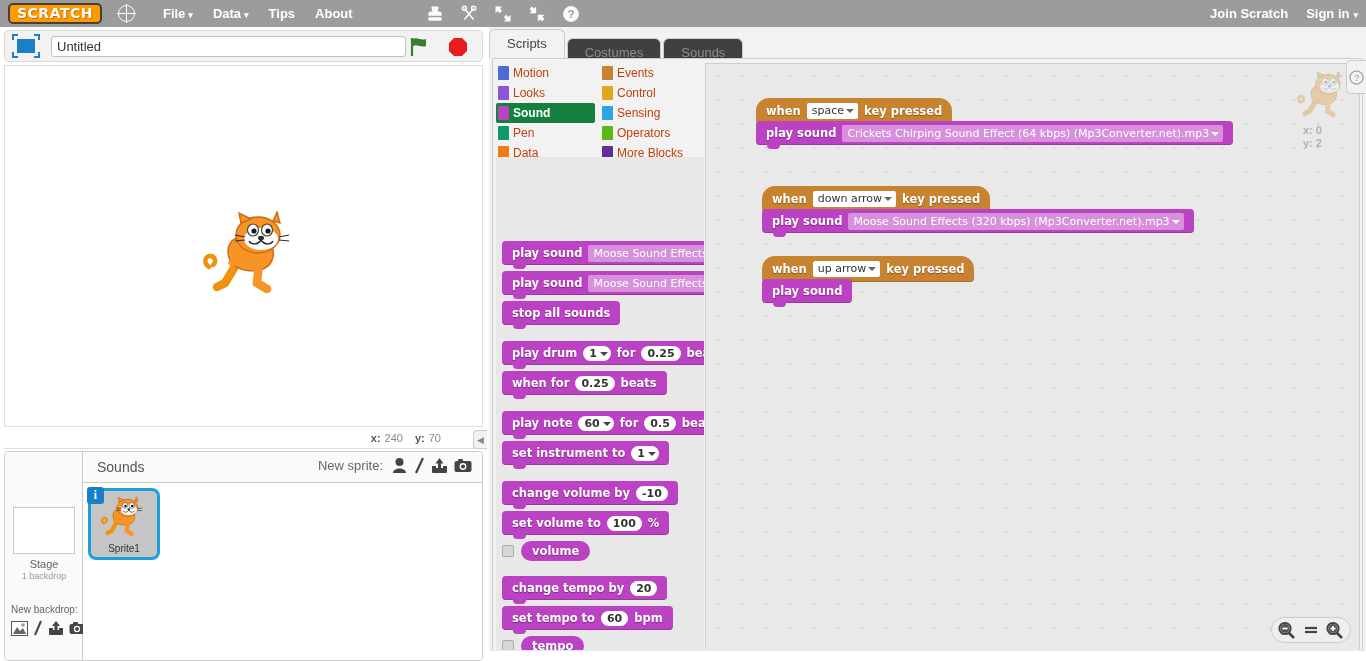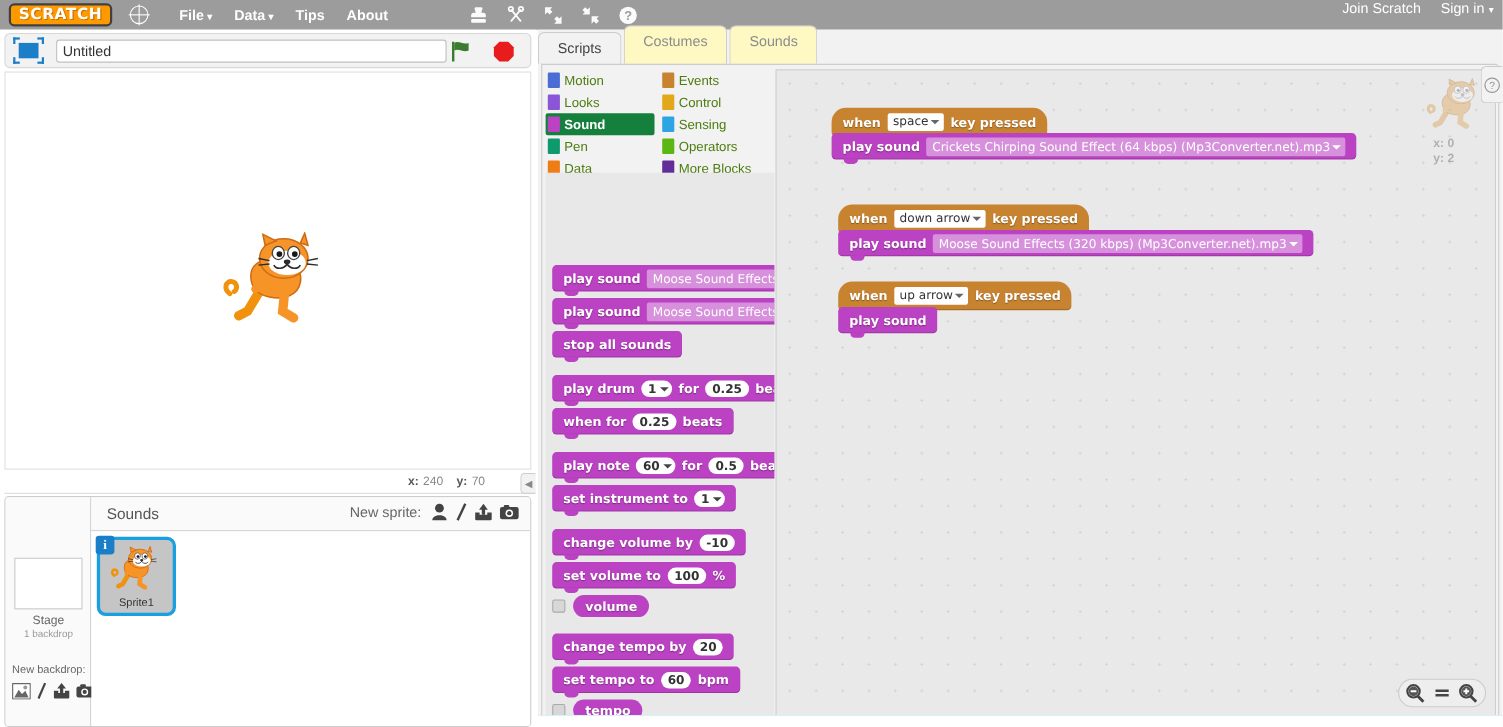--- a/index.html
+++ b/index.html
@@ -48,22 +48,22 @@
     white-space: nowrap;
   }
   .menu-item .caret { font-size: 9px; margin-left: 3px; }
   #menu-tools {
     position: absolute; left: 425px; top: 0; height: 27px;
     display: flex; align-items: center; gap: 14px;
   }
   .tool-icon { width: 20px; height: 20px; cursor: pointer; opacity: .96; }
   #menu-right {
     position: absolute; right: 8px; top: 0; height: 27px;
-    display: flex; align-items: flex-start; gap: 18px;
-    font-weight: normal; font-size: 13px;
+    display: flex; align-items: center; gap: 18px;
+    font-weight: bold; font-size: 13px;
   }
   #menu-right span { cursor: pointer; white-space: nowrap; }
 
   
   #leftcol {
     position: absolute; left: 0; top: 27px; width: 487px; height: 634px;
     background: #fff;
   }
   #stage-header {
     position: absolute; left: 4px; top: 3px; width: 479px; height: 32px;
@@ -184,39 +184,39 @@
   
   #rightpanel {
     position: absolute; left: 489px; top: 27px; width: 877px; height: 634px;
     background: #f2f2f2;
   }
   #tabs {
     position: absolute; left: 0px; top: 2px; height: 29px;
     display: flex; align-items: flex-end;
   }
   .tab {
-    height: 35px; padding: 0 17px; line-height: 27px;
+    height: 20px; padding: 0 17px; line-height: 27px;
     font-size: 13px; color: #8c8c8c; cursor: pointer;
-    background: #fef9c3; border: 1px solid #ccc; border-bottom: none;
+    background: #404040; border: 1px solid #ccc; border-bottom: none;
     border-radius: 6px 6px 0 0; margin-right: 2px;
   }
   .tab.active { background: #f2f2f2; color: #444; height: 29px; line-height: 28px; }
 
   #editor-body {
     position: absolute; left: 3px; top: 31px; width: 871px; height: 598px;
     background: #f2f2f2; border: 1px solid #ccc; border-radius: 0 4px 4px 4px;
   }
 
   
   #palette-cats {
     position: absolute; left: 3px; top: 4px; width: 208px; height: 90px;
   }
   .cat {
     position: absolute; width: 99px; height: 20px;
-    font-size: 12px; color: #4d7c0f; cursor: pointer;
+    font-size: 12px; color: #c2410c; cursor: pointer;
     padding-left: 17px; line-height: 20px;
   }
   .cat .swatch {
     position: absolute; left: 2px; top: 3px; width: 11px; height: 14px; border-radius: 1px;
   }
   .cat.selected { color: #fff; font-weight: bold; border-radius: 2px; }
 
   #palette-scroll {
     position: absolute; left: 3px; top: 98px; width: 208px; height: 495px;
     background: #e8e8e8; overflow: hidden;

